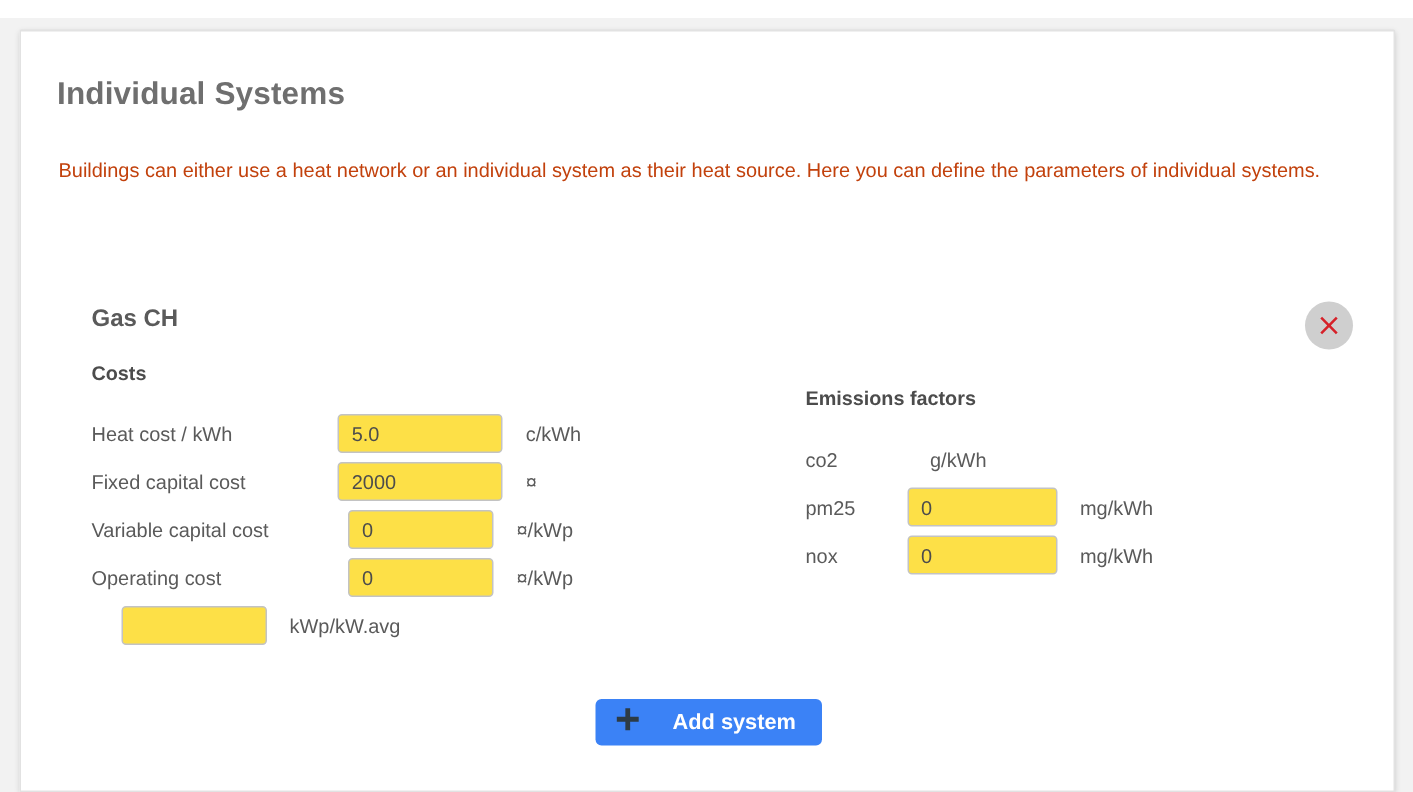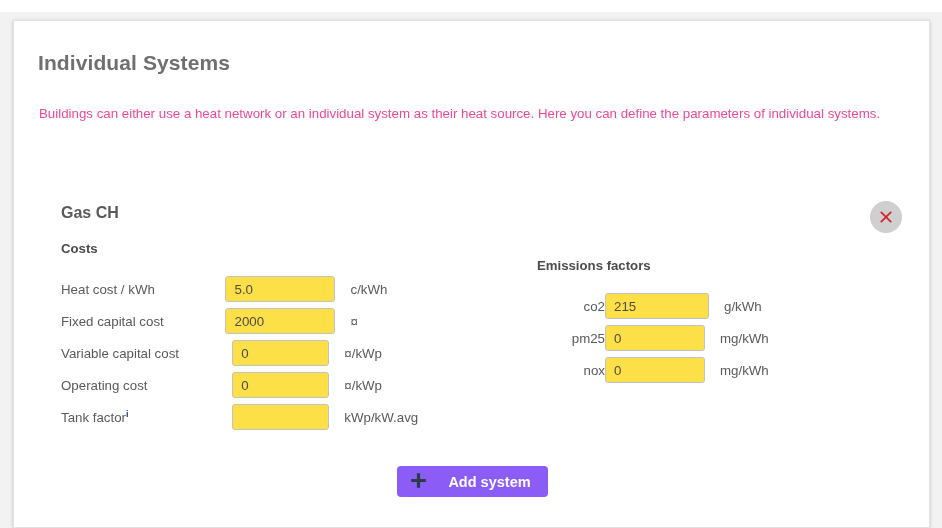--- a/index.html
+++ b/index.html
@@ -46,21 +46,21 @@
     letter-spacing: 0.1px;
   }
 
   .page-desc {
     position: absolute;
     left: 25px;
     top: 82px;
     width: 845px;
     font-size: 13.3px;
     line-height: 21px;
-    color: #ec4899;
+    color: #c2410c;
   }
 
   
   .system-panel {
     position: absolute;
     left: 25px;
     top: 165px;
     width: 867px;
     height: 270px;
   }
@@ -118,21 +118,21 @@
     margin-bottom: 0px;
   }
   .field-row + .field-row { margin-top: 0px; }
 
   .field-label {
     font-size: 13.3px;
     color: #5a5a5a;
     white-space: nowrap;
   }
   .costs .field-label { width: 155px; }
-  .emissions .field-label { width: 68px; text-align: right; }
+  .emissions .field-label { width: 68px; }
 
   .info-sup {
     font-size: 9px;
     font-weight: bold;
     color: #23427a;
     vertical-align: super;
     line-height: 0;
     cursor: pointer;
   }
 
@@ -170,21 +170,21 @@
     left: 0;
     top: 445px;
     width: 917px;
     display: flex;
     justify-content: center;
   }
   .add-button {
     display: inline-flex;
     align-items: center;
     gap: 21px;
-    background: #8b5cf6;
+    background: #3b82f6;
     color: #ffffff;
     border: none;
     border-radius: 4px;
     height: 31px;
     padding: 0 17px 0 13px;
     font-family: "Liberation Sans", sans-serif;
     font-size: 14.5px;
     font-weight: bold;
     cursor: pointer;
   }
@@ -241,34 +241,32 @@
 
         <div class="field-row">
           <span class="field-label">Operating cost</span>
           <span class="spacer-cost"></span>
           <input class="field-input w-narrow" type="text" value="0" style="">
           <span class="spacer-unit"></span>
           <span class="field-unit">¤/kWp</span>
         </div>
 
         <div class="field-row">
-          <span class="field-label"><span>Tank factor</span><sup class="info-sup">i</sup></span>
           <span class="spacer-cost"></span>
           <input class="field-input w-narrow" type="text" value="" style="">
           <span class="spacer-unit"></span>
           <span class="field-unit">kWp/kW.avg</span>
         </div>
       </div>
 
       <div class="col-emissions emissions">
         <div class="group-title">Emissions factors</div>
 
         <div class="field-row">
           <span class="field-label">co2</span>
-          <input class="field-input w-em-wide" type="text" value="215" style="">
           <span class="spacer-unit"></span>
           <span class="field-unit">g/kWh</span>
         </div>
 
         <div class="field-row">
           <span class="field-label">pm25</span>
           <input class="field-input w-em-narrow" type="text" value="0" style="">
           <span class="spacer-unit"></span>
           <span class="field-unit">mg/kWh</span>
         </div>

